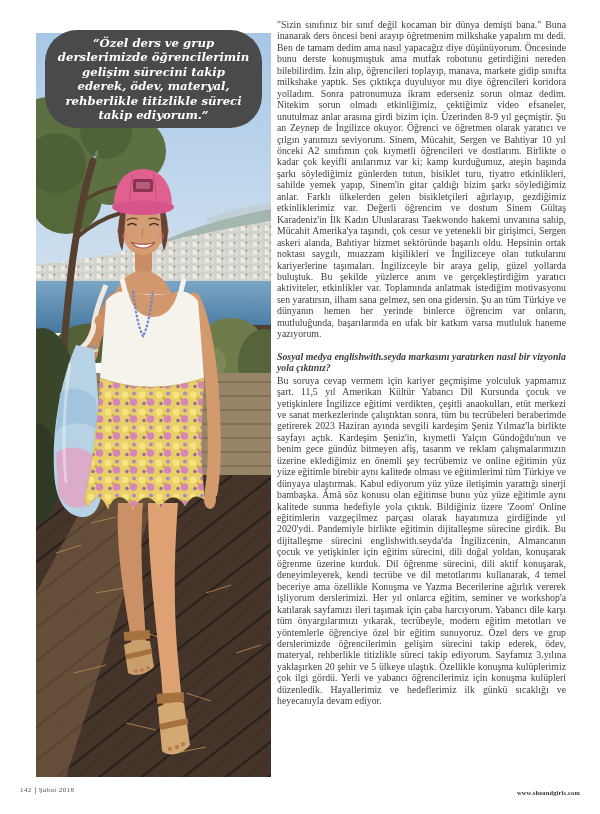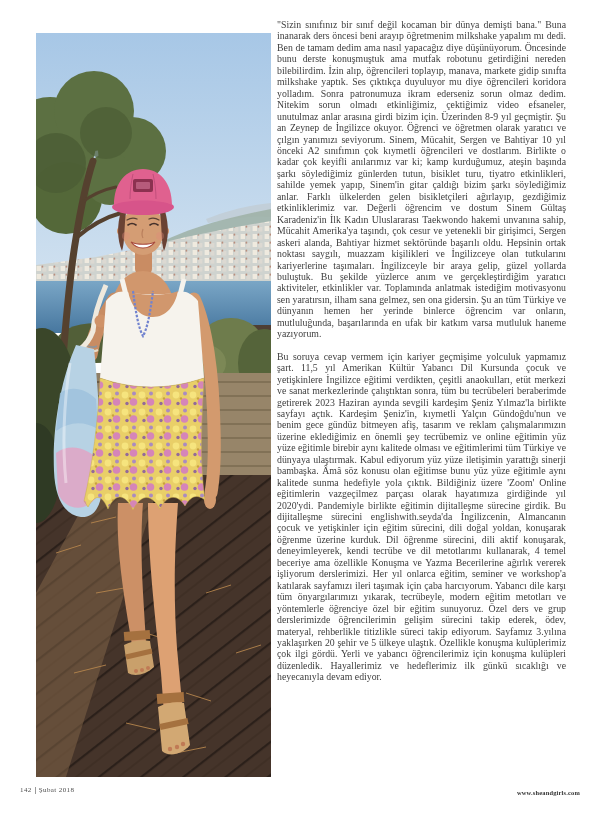--- a/index.html
+++ b/index.html
@@ -199,23 +199,27 @@
           <path d="M114,192 Q118,189 122,192" stroke="#43302a" stroke-width="1.6" fill="none" stroke-linecap="round"></path>
           <path d="M107,196 Q105,202 107,205" stroke="#b97f5c" stroke-width="1.2" fill="none"></path>
           <circle cx="90" cy="203" r="4" fill="#e08a7a" opacity="0.35"></circle>
           <circle cx="124" cy="203" r="4" fill="#e08a7a" opacity="0.35"></circle>
           <path d="M95,209 C101,217 113,217 119,209 C113,212 101,212 95,209 Z" fill="#ffffff" stroke="#a84a3c" stroke-width="1.2"></path>
         </g>
       </g>
     </svg>
   </div>
 
+  <div class="quote-bubble">
+    <span>“Özel ders ve grup derslerimizde öğrencilerimin gelişim sürecini takip ederek, ödev, materyal, rehberlikle titizlikle süreci takip ediyorum.”</span>
+  </div>
 
   <div class="article">
     <p class="para1">"Sizin sınıfınız bir sınıf değil kocaman bir dünya demişti bana." Buna inanarak ders öncesi beni arayıp öğretmenim milkshake yapalım mı dedi. Ben de tamam dedim ama nasıl yapacağız diye düşünüyorum. Öncesinde bunu derste konuşmuştuk ama mutfak robotunu getirdiğini nereden bilebilirdim. İzin alıp, öğrencileri toplayıp, manava, markete gidip sınıfta milkshake yaptık. Ses çıktıkça duyuluyor mu diye öğrencileri koridora yolladım. Sonra patronumuza ikram ederseniz sorun olmaz dedim. Nitekim sorun olmadı etkinliğimiz, çektiğimiz video efsaneler, unutulmaz anlar arasına girdi bizim için. Üzerinden 8-9 yıl geçmiştir. Şu an Zeynep de İngilizce okuyor. Öğrenci ve öğretmen olarak yaratıcı ve çılgın yanımızı seviyorum. Sinem, Mücahit, Sergen ve Bahtiyar 10 yıl önceki A2 sınıfımın çok kıymetli öğrencileri ve dostlarım. Birlikte o kadar çok keyifli anılarımız var ki; kamp kurduğumuz, ateşin başında şarkı söylediğimiz günlerden tutun, bisiklet turu, tiyatro etkinlikleri, sahilde yemek yapıp, Sinem'in gitar çaldığı bizim şarkı söylediğimiz anlar. Farklı ülkelerden gelen bisikletçileri ağırlayıp, gezdiğimiz etkinliklerimiz var. Değerli öğrencim ve dostum Sinem Gültaş Karadeniz'in İlk Kadın Uluslararası Taekwondo hakemi unvanına sahip, Mücahit Amerika'ya taşındı, çok cesur ve yetenekli bir girişimci, Sergen askeri alanda, Bahtiyar hizmet sektöründe başarılı oldu. Hepsinin ortak noktası saygılı, muazzam kişilikleri ve İngilizceye olan tutkularını kariyerlerine taşımaları. İngilizceyle bir araya gelip, güzel yollarda buluştuk. Bu şekilde yüzlerce anım ve gerçekleştirdiğim yaratıcı aktiviteler, etkinlikler var. Toplamında anlatmak istediğim motivasyonu sen yaratırsın, ilham sana gelmez, sen ona gidersin. Şu an tüm Türkiye ve dünyanın hemen her yerinde binlerce öğrencim var onların, mutluluğunda, başarılarında en ufak bir katkım varsa mutluluk haneme yazıyorum.</p>
+    <p class="question">Sosyal medya englishwith.seyda markasını yaratırken nasıl bir vizyonla yola çıktınız?</p>
     <p class="para2">Bu soruya cevap vermem için kariyer geçmişime yolculuk yapmamız şart. 11,5 yıl Amerikan Kültür Yabancı Dil Kursunda çocuk ve yetişkinlere İngilizce eğitimi verdikten, çeşitli anaokulları, etüt merkezi ve sanat merkezlerinde çalıştıktan sonra, tüm bu tecrübeleri beraberimde getirerek 2023 Haziran ayında sevgili kardeşim Şeniz Yılmaz'la birlikte sayfayı açtık. Kardeşim Şeniz'in, kıymetli Yalçın Gündoğdu'nun ve benim gece gündüz bitmeyen afiş, tasarım ve reklam çalışmalarımızın üzerine eklediğimiz en önemli şey tecrübemiz ve online eğitimin yüz yüze eğitimle birebir aynı kalitede olması ve eğitimlerimi tüm Türkiye ve dünyaya ulaştırmak. Kabul ediyorum yüz yüze iletişimin yarattığı sinerji bambaşka. Âmâ söz konusu olan eğitimse bunu yüz yüze eğitimle aynı kalitede sunma hedefiyle yola çıktık. Bildiğiniz üzere 'Zoom' Online eğitimlerin vazgeçilmez parçası olarak hayatımıza girdiğinde yıl 2020'ydi. Pandemiyle birlikte eğitimin dijitalleşme sürecine girdik. Bu dijitalleşme sürecini englishwith.seyda'da İngilizcenin, Almancanın çocuk ve yetişkinler için eğitim sürecini, dili doğal yoldan, konuşarak öğrenme üzerine kurduk. Dil öğrenme sürecini, dili aktif konuşarak, deneyimleyerek, kendi tecrübe ve dil metotlarımı kullanarak, 4 temel beceriye ama özellikle Konuşma ve Yazma Becerilerine ağırlık vererek işliyorum derslerimizi. Her yıl onlarca eğitim, seminer ve workshop'a katılarak sayfamızı ileri taşımak için çaba harcıyorum. Yabancı dile karşı tüm önyargılarımızı yıkarak, tecrübeyle, modern eğitim metotları ve yöntemlerle öğrenciye özel bir eğitim sunuyoruz. Özel ders ve grup derslerimizde öğrencilerimin gelişim sürecini takip ederek, ödev, materyal, rehberlikle titizlikle süreci takip ediyorum. Sayfamız 3.yılına yaklaşırken 20 şehir ve 5 ülkeye ulaştık. Özellikle konuşma kulüplerimiz çok ilgi gördü. Yerli ve yabancı öğrencilerimiz için konuşma kulüpleri düzenledik. Hayallerimiz ve hedeflerimiz ilk günkü sıcaklığı ve heyecanıyla devam ediyor.</p>
   </div>
 
   <div class="footer-left">
     <span>142</span>
     <span class="divider"></span>
     <span>Şubat 2018</span>
   </div>
   <div class="footer-right">www.sheandgirls.com</div>
 

